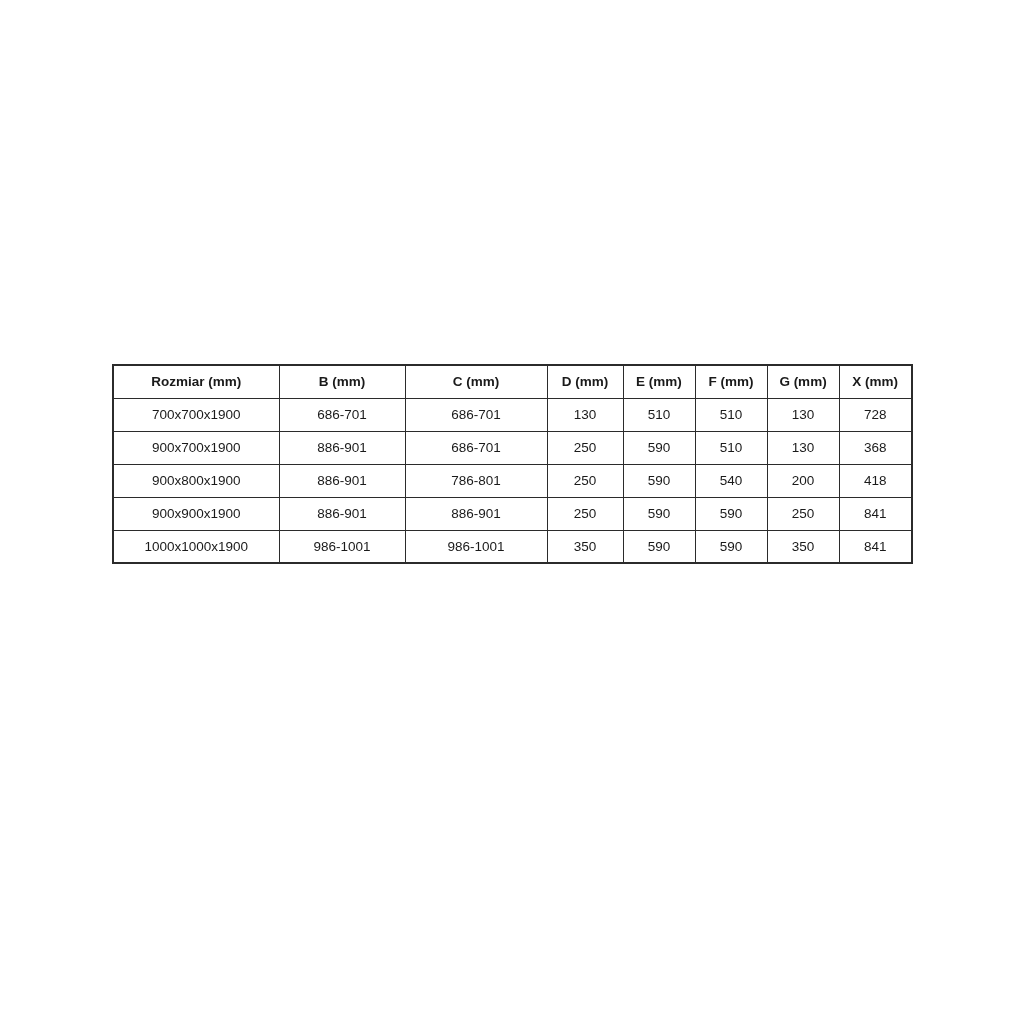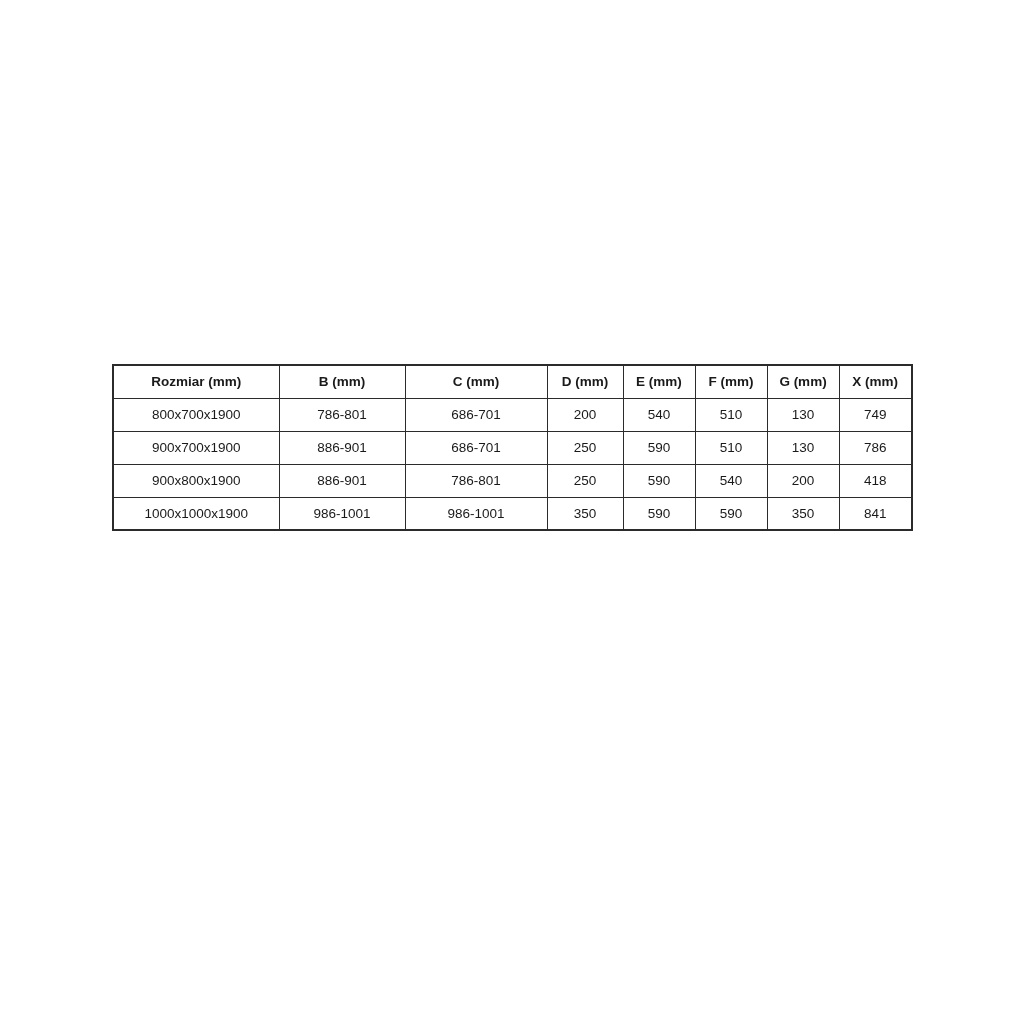--- a/index.html
+++ b/index.html
@@ -79,48 +79,58 @@
           <th>C (mm)</th>
           <th>D (mm)</th>
           <th>E (mm)</th>
           <th>F (mm)</th>
           <th>G (mm)</th>
           <th>X (mm)</th>
         </tr>
     </thead>
     <tbody>
         <tr>
-          <td>800x700x1900</td>
-          <td>786-801</td>
+          <td>700x700x1900</td>
           <td>686-701</td>
-          <td>200</td>
-          <td>540</td>
+          <td>686-701</td>
+          <td>130</td>
+          <td>510</td>
           <td>510</td>
           <td>130</td>
-          <td>749</td>
+          <td>728</td>
         </tr>
         <tr>
           <td>900x700x1900</td>
           <td>886-901</td>
           <td>686-701</td>
           <td>250</td>
           <td>590</td>
           <td>510</td>
           <td>130</td>
-          <td>786</td>
+          <td>368</td>
         </tr>
         <tr>
           <td>900x800x1900</td>
           <td>886-901</td>
           <td>786-801</td>
           <td>250</td>
           <td>590</td>
           <td>540</td>
           <td>200</td>
           <td>418</td>
+        </tr>
+        <tr>
+          <td>900x900x1900</td>
+          <td>886-901</td>
+          <td>886-901</td>
+          <td>250</td>
+          <td>590</td>
+          <td>590</td>
+          <td>250</td>
+          <td>841</td>
         </tr>
         <tr>
           <td>1000x1000x1900</td>
           <td>986-1001</td>
           <td>986-1001</td>
           <td>350</td>
           <td>590</td>
           <td>590</td>
           <td>350</td>
           <td>841</td>

